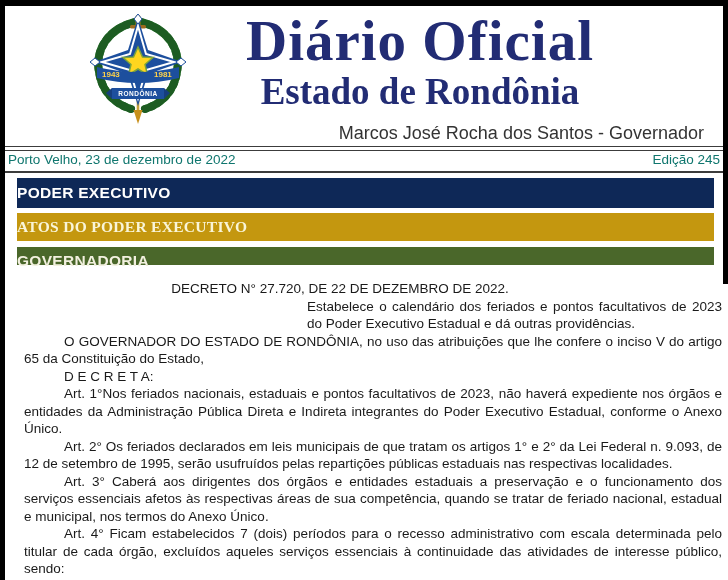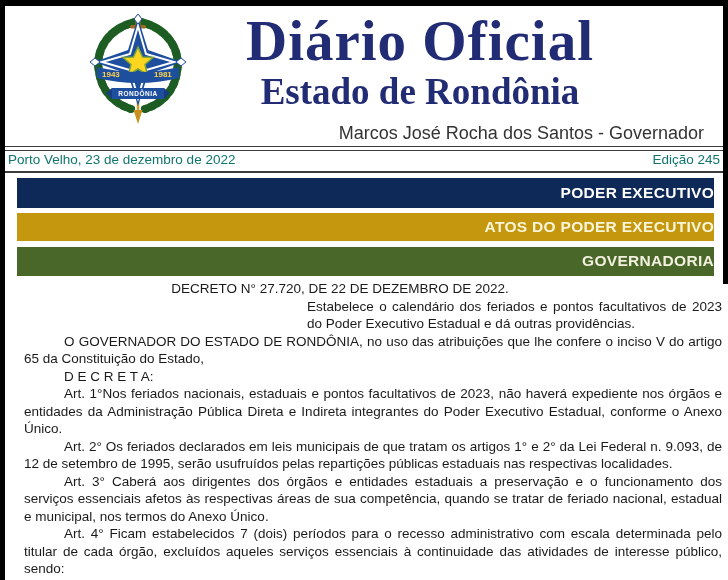--- a/index.html
+++ b/index.html
@@ -17,25 +17,25 @@
   .title-main{font-size:57px;line-height:62px;letter-spacing:1px;}
   .title-sub{font-size:37px;line-height:40px;}
   .governor{position:absolute;top:123px;right:24px;font-size:18px;color:#333;}
   .rule-double{position:absolute;top:146px;left:5px;width:718px;height:3px;
                border-top:1px solid #3c3c3c;border-bottom:1px solid #3c3c3c;}
   .date-row{position:absolute;top:152px;left:8px;width:712px;display:flex;
             justify-content:space-between;font-size:13.5px;color:#0f766e;}
   .rule-single{position:absolute;top:171px;left:5px;width:718px;border-top:2px solid #3c3c3c;}
 
   
-  .banner{position:absolute;left:17px;width:697px;text-align:right;font-weight:bold;
+  .banner{position:absolute;left:17px;width:697px;text-align:left;font-weight:bold;
           font-size:15.5px;letter-spacing:.3px;}
   .banner-1{top:178px;height:30px;line-height:30px;}
   .banner-2{top:213px;height:28px;line-height:28px;}
-  .banner-3{top:247px;height:29px;line-height:27px;}
+  .banner-3{top:247px;height:18px;line-height:27px;}
 
   
   .decree{position:absolute;left:8px;top:280px;width:714px;font-size:13.5px;
           line-height:17.5px;text-align:justify;color:#1a1a1a;}
   .decree p{margin:0;}
   .decree .heading{text-align:center;padding-right:50px;}
   .decree .summary{margin-left:299px;}
   .decree .para{text-indent:40px;margin-left:16px;}
 </style>
 </head>
@@ -89,21 +89,21 @@
   <div class="rule-double"></div>
 
   <div class="date-row">
     <span>Porto Velho, 23 de dezembro de 2022</span>
     <span>Edição 245</span>
   </div>
 
   <div class="rule-single"></div>
 
   <div class="banner banner-1" style="background-color: rgb(14, 40, 87); color: rgb(255, 255, 255);">PODER EXECUTIVO</div>
-  <div class="banner banner-2" style="background-color: rgb(196, 151, 15); color: rgb(249, 245, 216);">ATOS DO PODER EXECUTIVO</div>
+  <div class="banner banner-2" style="background-color: rgb(196, 151, 15); color: rgb(249, 245, 216); font-family: Liberation Serif, serif;">ATOS DO PODER EXECUTIVO</div>
   <div class="banner banner-3" style="background-color: rgb(74, 103, 42); color: rgb(242, 240, 223);">GOVERNADORIA</div>
 
   <main class="decree">
     <p class="heading">DECRETO N° 27.720, DE 22 DE DEZEMBRO DE 2022.</p>
     <p class="summary">Estabelece o calendário dos feriados e pontos facultativos de 2023 do Poder Executivo Estadual e dá outras providências.</p>
     <p class="para">O GOVERNADOR DO ESTADO DE RONDÔNIA, no uso das atribuições que lhe confere o inciso V do artigo 65 da Constituição do Estado,</p>
     <p class="para">D E C R E T A:</p>
     <p class="para">Art. 1°Nos feriados nacionais, estaduais e pontos facultativos de 2023, não haverá expediente nos órgãos e entidades da Administração Pública Direta e Indireta integrantes do Poder Executivo Estadual, conforme o Anexo Único.</p>
     <p class="para">Art. 2° Os feriados declarados em leis municipais de que tratam os artigos 1° e 2° da Lei Federal n. 9.093, de 12 de setembro de 1995, serão usufruídos pelas repartições públicas estaduais nas respectivas localidades.</p>
     <p class="para">Art. 3° Caberá aos dirigentes dos órgãos e entidades estaduais a preservação e o funcionamento dos serviços essenciais afetos às respectivas áreas de sua competência, quando se tratar de feriado nacional, estadual e municipal, nos termos do Anexo Único.</p>

